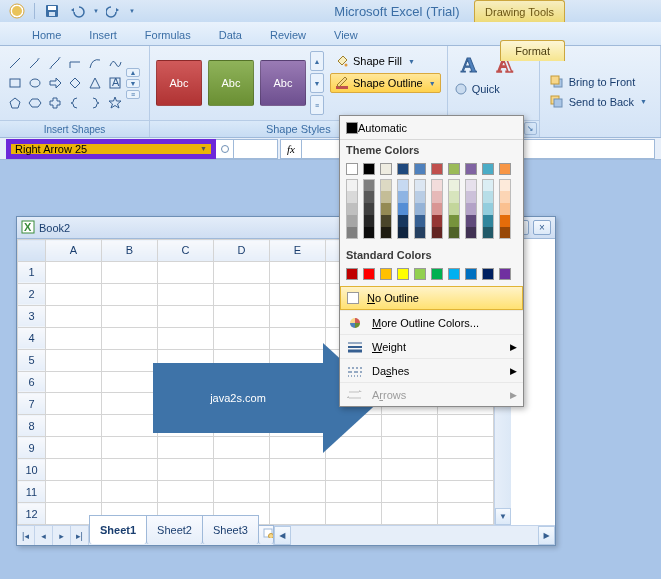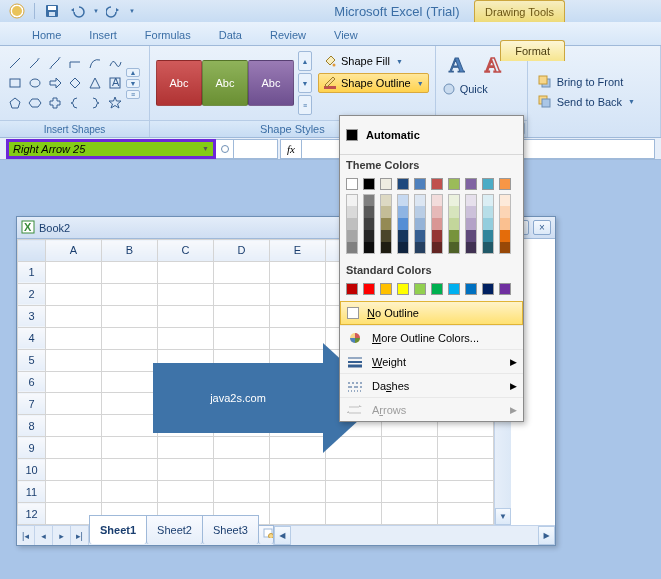--- a/index.html
+++ b/index.html
@@ -26,21 +26,21 @@
   .group-label { height:17px; font-size:10px; color:#3b6ea5; background:linear-gradient(#dae9f9,#c7dcf3); text-align:center; display:flex; align-items:center; justify-content:center; border-top:1px solid #b7cce6; position:relative; }
   .grp-launcher { position:absolute; right:2px; top:1px; width:13px; height:13px; border:1px solid #9fb9d9; border-radius:2px; font-size:8px; color:#3b6ea5; display:flex; align-items:center; justify-content:center; }
 
   
   .shape-grid { display:grid; grid-template-columns: repeat(6, 18px); grid-template-rows: repeat(3, 18px); gap:2px; }
   .shape-icon { width:18px; height:18px; display:flex; align-items:center; justify-content:center; color:#365f91; }
   .shape-nav { width:14px; display:flex; flex-direction:column; margin-left:2px; }
   .shape-nav div { flex:1; border:1px solid #9fb9d9; border-radius:2px; display:flex; align-items:center; justify-content:center; font-size:7px; color:#3b6ea5; margin:1px 0; background:#e9f2fc; }
 
   
-  .style-swatches { display:flex; gap:0; }
+  .style-swatches { display:flex; gap:6px; }
   .swatch { width:46px; height:46px; border-radius:2px; display:flex; align-items:center; justify-content:center; color:#fff; border:1px solid rgba(0,0,0,.2); }
   .swatch.red { background: linear-gradient(#d05a5a,#b03333); }
   .swatch.green { background: linear-gradient(#8fb35a,#6a8f33); }
   .swatch.purple { background: linear-gradient(#9a7bb5,#6d4f8f); }
   .ss-nav { width:14px; display:flex; flex-direction:column; margin-left:4px; align-self:stretch; }
   .ss-nav div { flex:1; border:1px solid #9fb9d9; border-radius:2px; display:flex; align-items:center; justify-content:center; font-size:7px; color:#3b6ea5; margin:1px 0; background:#e9f2fc;}
 
   .shape-opts { display:flex; flex-direction:column; gap:2px; margin-left:6px; }
   .opt-row { display:flex; align-items:center; gap:4px; height:20px; padding:0 4px; border:1px solid transparent; border-radius:2px; }
   .opt-row .drop { margin-left:2px; font-size:7px; color:#3b6ea5;}
@@ -49,21 +49,21 @@
 
   
   .wa-icons { display:flex; gap:6px; }
   .wa-icons .big { width:30px; height:30px; display:flex; align-items:center; justify-content:center; font-family: "Times New Roman",serif; font-size:22px; font-weight:bold; }
   .arrange-body { display:flex; flex-direction:column; gap:2px; }
   .ar-row { display:flex; align-items:center; gap:4px; height:18px; padding:0 3px; color:#1a3e6f;}
   .ar-row .icn { width:16px; height:16px; }
 
   
   .fbar { height:22px; background:#e6eef9; display:flex; align-items:center; border-bottom:1px solid #9fb9d9; }
-  .namebox { width:210px; height:20px; margin-left:6px; background:#84cc16; border:3px solid #6d28d9; display:flex; align-items:center; padding:0 4px; font-size:11px;font-style:italic; }
+  .namebox { width:210px; height:20px; margin-left:6px; background:#eab308; border:5px solid #6d28d9; display:flex; align-items:center; padding:0 4px; font-size:11px; }
   .namebox .dd { margin-left:auto; font-size:7px; color:#555; }
   .fx-btn { width:22px; height:20px; border:1px solid #9fb9d9; background:#fff; margin-left:2px; display:flex; align-items:center; justify-content:center; font-style:italic; font-family:"Times New Roman"; }
   .fx-tail { width:44px; height:20px; border:1px solid #9fb9d9; border-left:none; background:#fff; }
   .fx-input { flex:1; height:20px; border:1px solid #9fb9d9; border-left:none; background:#fff; margin-right:6px; }
 
   
   .workarea { background:#a9c5e8; height: calc(579px - 22px - 24px - 92px - 22px); position:relative; }
   .wbook { position:absolute; left:16px; top:56px; width:540px; height:330px; background:#fff; border:1px solid #6e8fb5; box-shadow:2px 2px 5px rgba(0,0,0,.2); display:flex; flex-direction:column; }
   .wb-title { height:22px; background:linear-gradient(#e4edf9,#cfdef2); display:flex; align-items:center; padding:0 4px; gap:4px; border-bottom:1px solid #9fb9d9;}
   .wb-title .t { flex:1; color:#1a3e6f; }
@@ -88,21 +88,21 @@
   .hscroll .track { flex:1; }
   .hscroll .scrb { width:17px; height:19px;}
 
   
   .arrow-shape { position:absolute; left:136px; top:104px; width:230px; height:110px; display:flex; align-items:center; }
   .arrow-body { background:#3e73a8; height:70px; flex:1; display:flex; align-items:center; justify-content:center; color:#fff; }
   .arrow-head { width:0; height:0; border-top:55px solid transparent; border-bottom:55px solid transparent; border-left:60px solid #3e73a8; }
 
   
   .dropdown { position:absolute; left:339px; top:115px; width:185px; background:#f6f6f6; border:1px solid #8a8a8a; box-shadow:2px 2px 6px rgba(0,0,0,.3); z-index:50; }
-  .dd-strip { height:39px; display:flex; align-items:center; padding:0 6px; gap:8px;font-weight:bold; }
+  .dd-strip { height:24px; display:flex; align-items:center; padding:0 6px; gap:0; }
   .dd-strip.border-b { border-bottom:1px solid #d8d8d8;}
   .dd-hdr { font-weight:bold; color:#3a3a3a; padding:4px 6px; }
   .sw-sm { width:12px; height:12px; border:1px solid #999; }
   .color-grid { padding:3px 6px 2px; display:grid; grid-template-columns: repeat(10, 13px); gap:3px 4px;}
   .color-grid .sw-sm { width:12px; height:12px;}
   .color-cols { padding:2px 6px 6px; display:grid; grid-template-columns: repeat(10, 13px); gap:0 4px;}
   .color-cols .cc { width:12px; height:12px; border-left:1px solid #bcbcbc; border-right:1px solid #bcbcbc;}
   .color-cols .cc.top { border-top:1px solid #bcbcbc;}
   .color-cols .cc.bot { border-bottom:1px solid #bcbcbc;}
   .dd-item { display:flex; align-items:center; gap:8px; padding:3px 6px; height:24px; border-top:1px solid #e8e8e8; }

